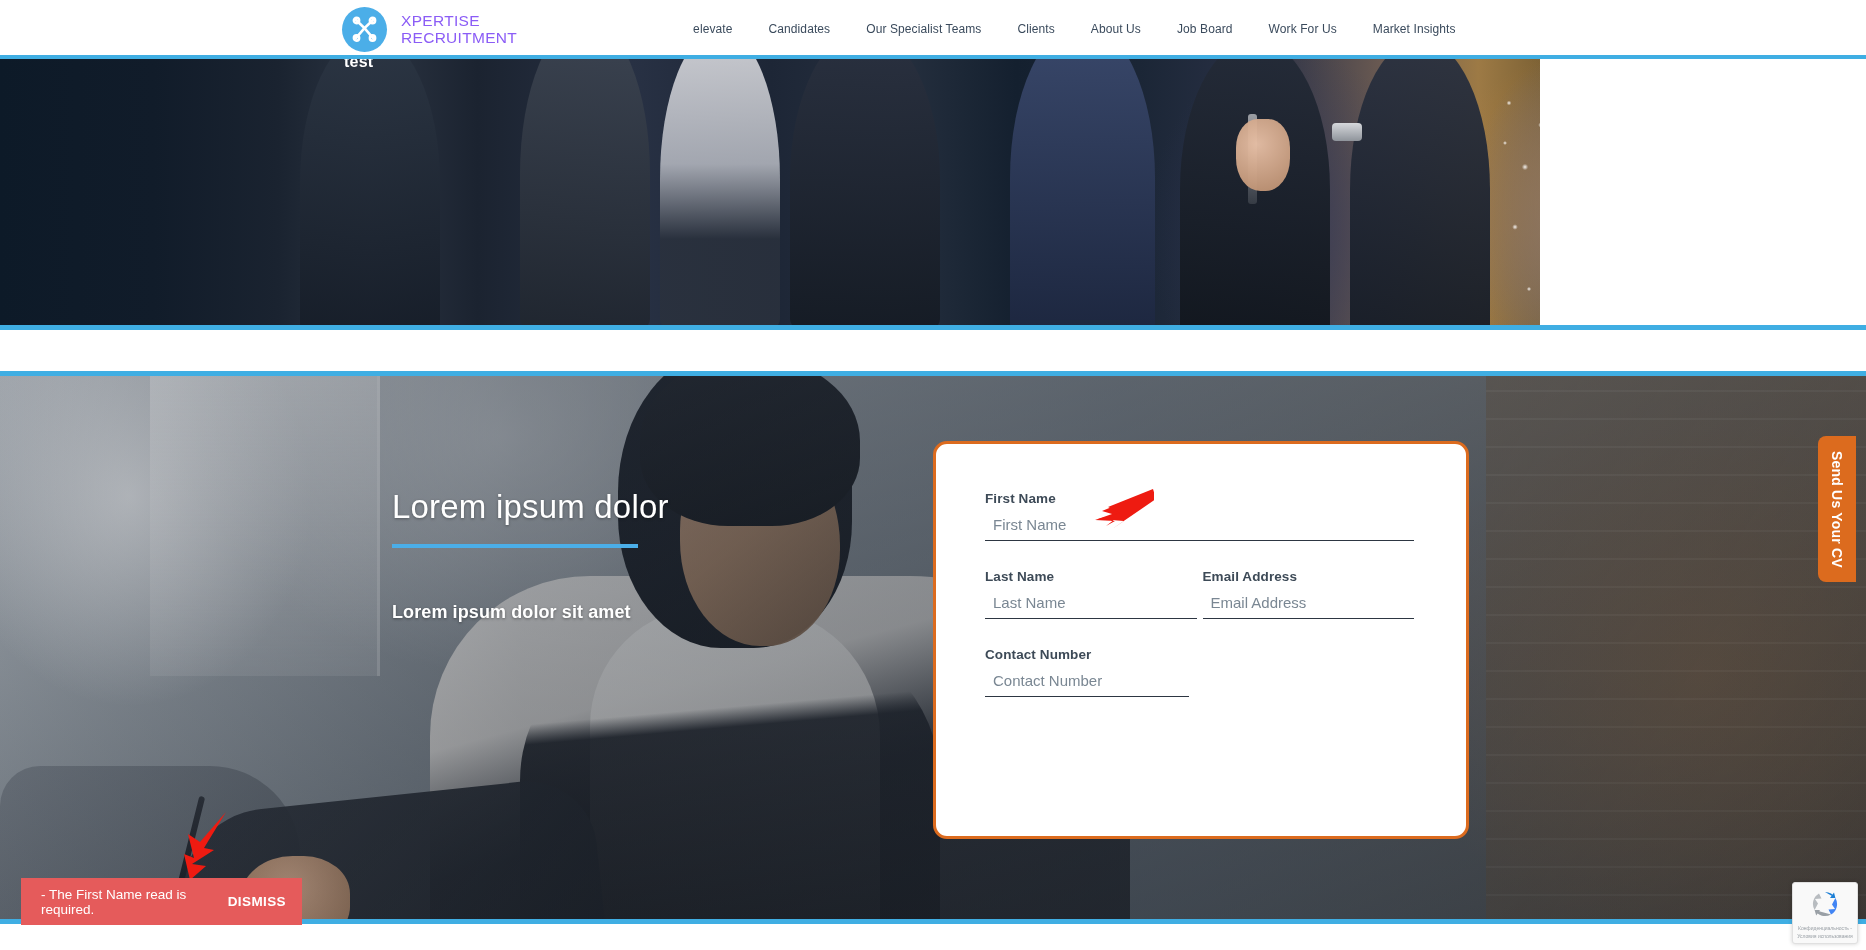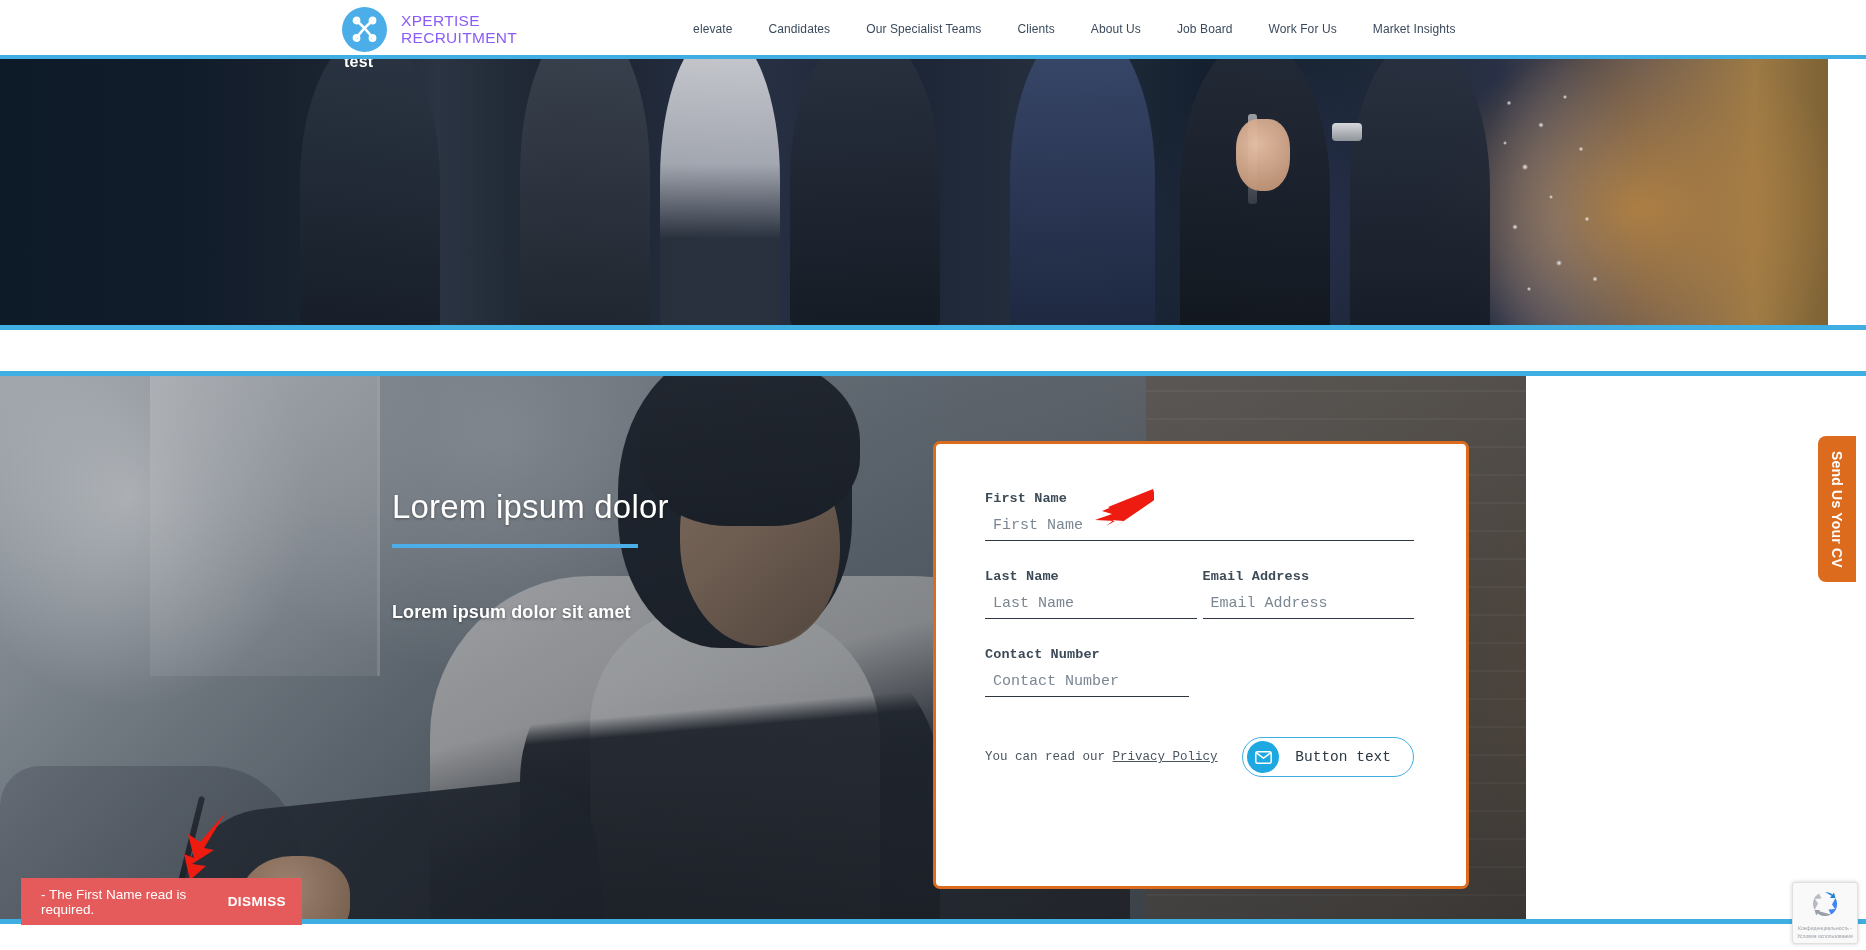--- a/index.html
+++ b/index.html
@@ -51,21 +51,21 @@
   .header-rule {
     position: absolute; top: 55px; left: 0;
     width: 1866px; height: 4px;
     background: #3FAEE3;
     z-index: 41;
   }
 
   
   .hero-band {
     position: absolute; top: 59px; left: 0;
-    width: 1828px; height: 266px;
+    width: 1540px; height: 266px;
     overflow: hidden;
     background: #7f1d1d;
   }
   .hero-photo {
     position: absolute; inset: 0;
     background:
       radial-gradient(ellipse 300px 240px at 1640px 150px, rgba(176,128,66,.95), rgba(176,128,66,0) 72%),
       radial-gradient(ellipse 130px 230px at 1560px 160px, rgba(92,104,150,.85), rgba(92,104,150,0) 70%),
       radial-gradient(ellipse 200px 250px at 1290px 170px, rgba(50,56,92,.6), rgba(50,56,92,0) 72%),
       linear-gradient(90deg,
@@ -137,21 +137,21 @@
     background: #ffffff;
   }
   .rule-blue-b {
     position: absolute; top: 371px; left: 0; width: 1866px; height: 5px;
     background: #3FAEE3;
   }
 
   
   .main-hero {
     position: absolute; top: 376px; left: 0;
-    width: 1526px; height: 546px;
+    width: 1866px; height: 546px;
     overflow: hidden;
   }
   .main-photo {
     position: absolute; inset: 0;
     background:
       radial-gradient(ellipse 260px 300px at 130px 120px, rgba(226,228,231,.85), rgba(226,228,231,0) 70%),
       radial-gradient(ellipse 420px 330px at 500px 60px, rgba(205,209,214,.75), rgba(205,209,214,0) 72%),
       radial-gradient(ellipse 420px 380px at 1700px 300px, rgba(150,120,92,.55), rgba(150,120,92,0) 72%),
       linear-gradient(160deg,#b9bec4 0%, #9aa1a8 22%, #7c848c 45%, #5e666f 68%, #4b535b 88%, #3f464e 100%);
   }
@@ -251,26 +251,25 @@
     margin-top: 18px; width: 246px; height: 4px; background: #4BAEE8;
   }
   .hero-sub {
     margin-top: 54px; color: #ffffff; font-size: 18px; font-weight: 700;
     letter-spacing: .1px; text-shadow: 0 1px 3px rgba(0,0,0,.4);
   }
 
   
   .form-card {
     position: absolute; left: 933px; top: 441px;
-    width: 536px; height: 448px;
+    width: 536px; height: 398px;
     background: #ffffff;
     border: 3px solid #DC6B1E;
-    border-radius: 7px;
+    border-radius: 14px;
     z-index: 10;
-    font-family: Liberation Mono, monospace;
   }
   .form-inner { padding: 47px 52px 0 49px; }
   .field-label {
     color: #3D4A57; font-size: 13.5px; font-weight: 700; letter-spacing: .1px;
     margin-bottom: 10px;
   }
   .field {
     position: relative;
     border-bottom: 1.6px solid #2d3642;
     padding: 0 0 6px 8px;
@@ -475,35 +474,20 @@
       <div class="row-3">
         <div class="col">
           <div class="field-label">Contact Number</div>
           <div class="field">
             <input class="field-input" type="text" placeholder="Contact Number" style="">
           </div>
         </div>
         <div class="col"></div>
       </div>
 
-      <div class="form-footer">
-        <div class="privacy-text">
-          <span>You can read our</span>
-          <span class="privacy-link">Privacy Policy</span>
-        </div>
-        <div class="cta-btn">
-          <div class="cta-icon">
-            <svg width="17" height="13" viewBox="0 0 17 13" aria-hidden="true">
-              <rect x="0.8" y="0.8" width="15.4" height="11.4" rx="1.6" fill="none" stroke="#ffffff" stroke-width="1.5"></rect>
-              <path d="M1.4 1.8 L8.5 7.2 L15.6 1.8" fill="none" stroke="#ffffff" stroke-width="1.5" stroke-linecap="round" stroke-linejoin="round"></path>
-            </svg>
-          </div>
-          <span class="cta-label">Button text</span>
-        </div>
-      </div>
 
     </div>
   </div>
 
   <div class="arrow arrow-form">
     <svg width="86" height="46" viewBox="0 0 86 46" aria-hidden="true">
       <path d="M85 3 L34 24 L44 27 L27 33 L47 34 L38 39 Z" fill="#EE1B11"></path>
       <path d="M85 3 L26 33 L46 36 L30 42" fill="none" stroke="#EE1B11" stroke-width="0"></path>
       <polygon points="85,2 40,20 52,26 30,32 56,34 44,42 88,12" fill="#EE1B11"></polygon>
     </svg>

